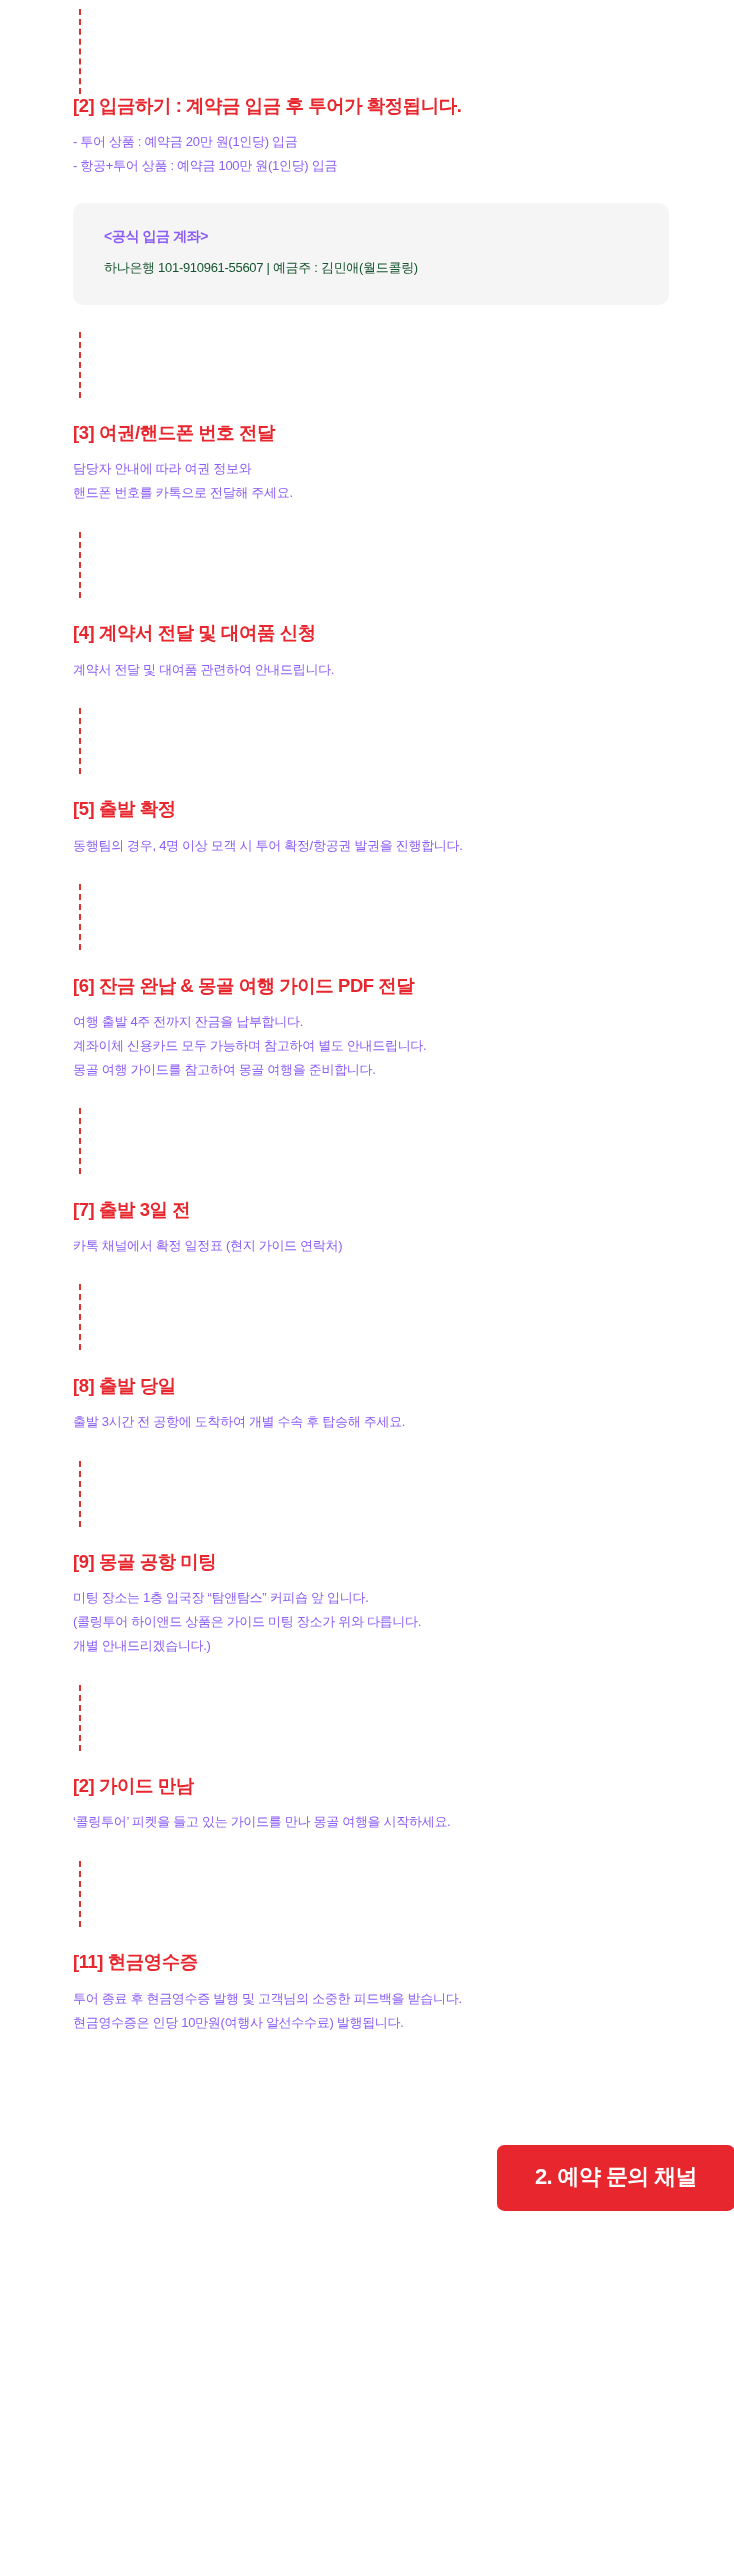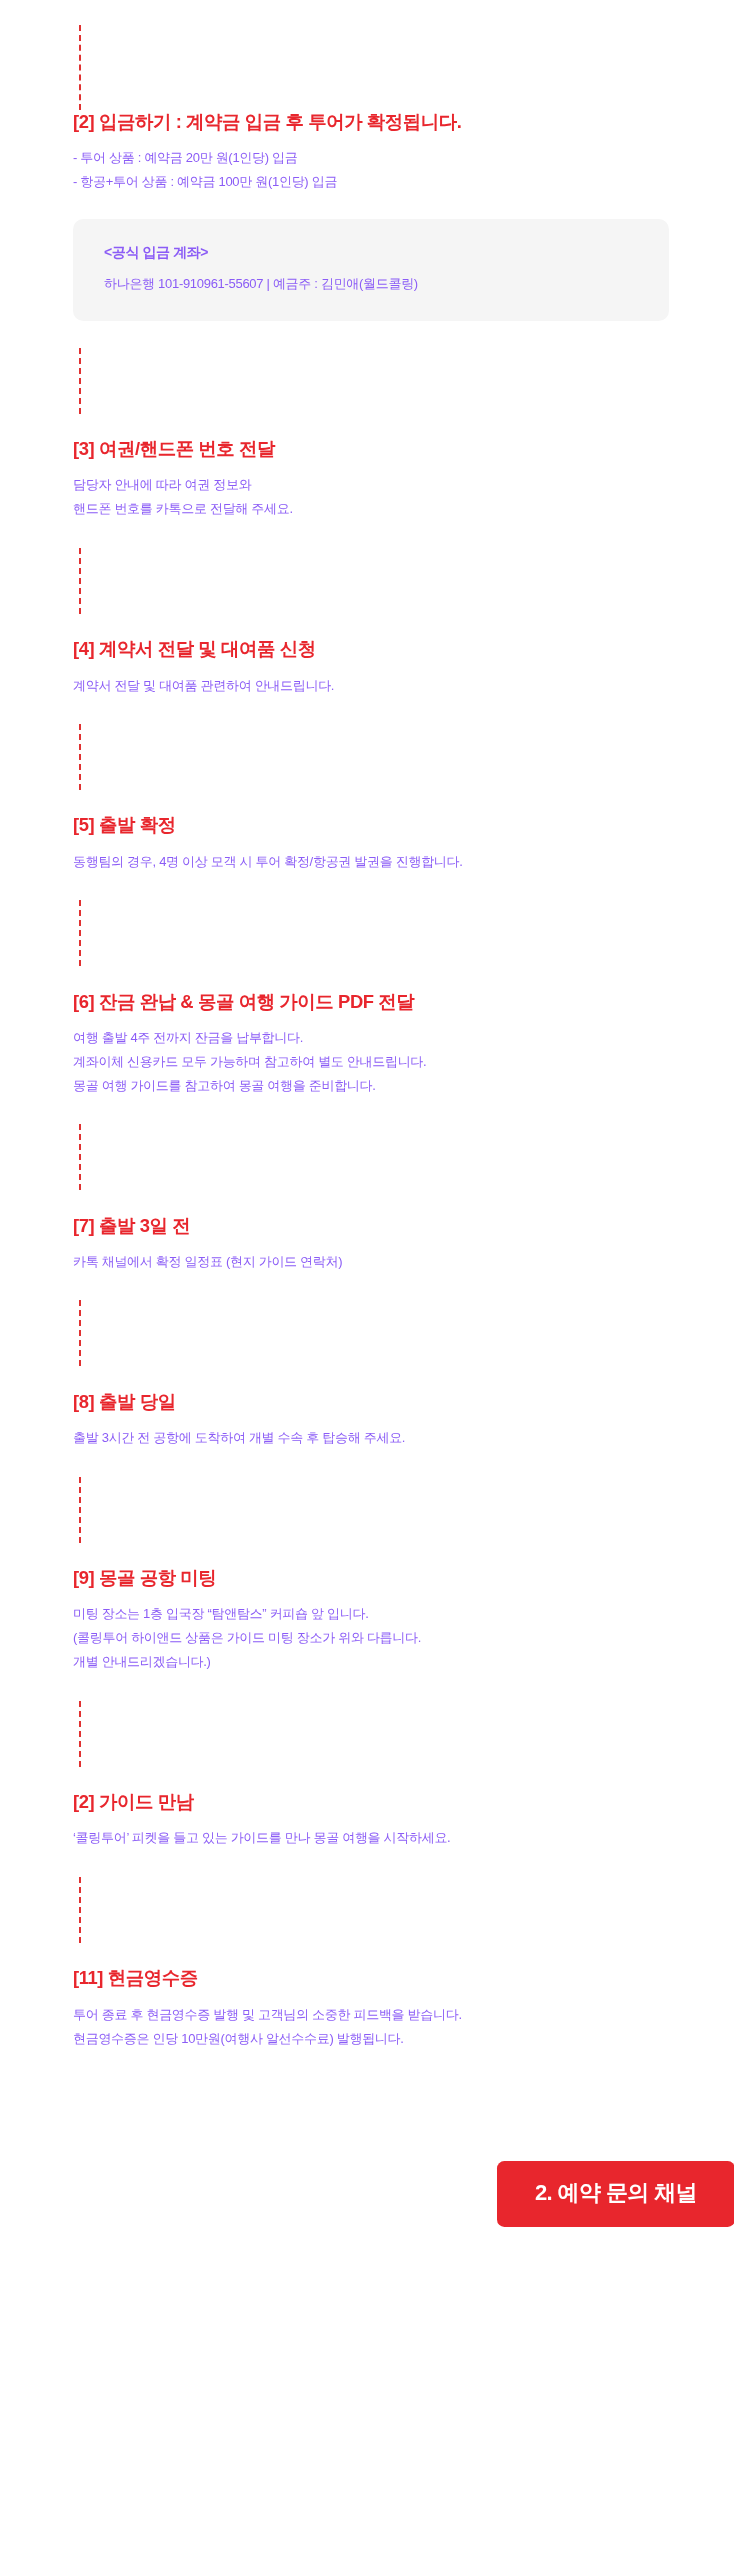--- a/index.html
+++ b/index.html
@@ -16,21 +16,21 @@
   .page {
     position: relative;
     width: 735px;
     min-height: 2576px;
     background: #ffffff;
     overflow: hidden;
   }
   .content {
     position: relative;
     width: 735px;
-    padding-top: 25px;
+    padding-top: 9px;
     box-sizing: border-box;
   }
 
   
   .dash {
     width: 0;
     border-left: 2.2px dashed #e03131;
     margin-left: 79px;
   }
   .dash-top { height: 85px; }
@@ -72,21 +72,21 @@
   }
   .acct-title {
     font-size: 14px;
     font-weight: bold;
     color: #8b5cf6;
     letter-spacing: -0.4px;
     margin-bottom: 11.8px;
   }
   .acct-line {
     font-size: 13px;
-    color: #8b5cf6;
+    color: #14532d;
     letter-spacing: -0.3px;
     line-height: 1.6;
   }
 
   
   .banner-wrap {
     width: 735px;
     display: flex;
     justify-content: flex-end;
     margin-top: 110px;

